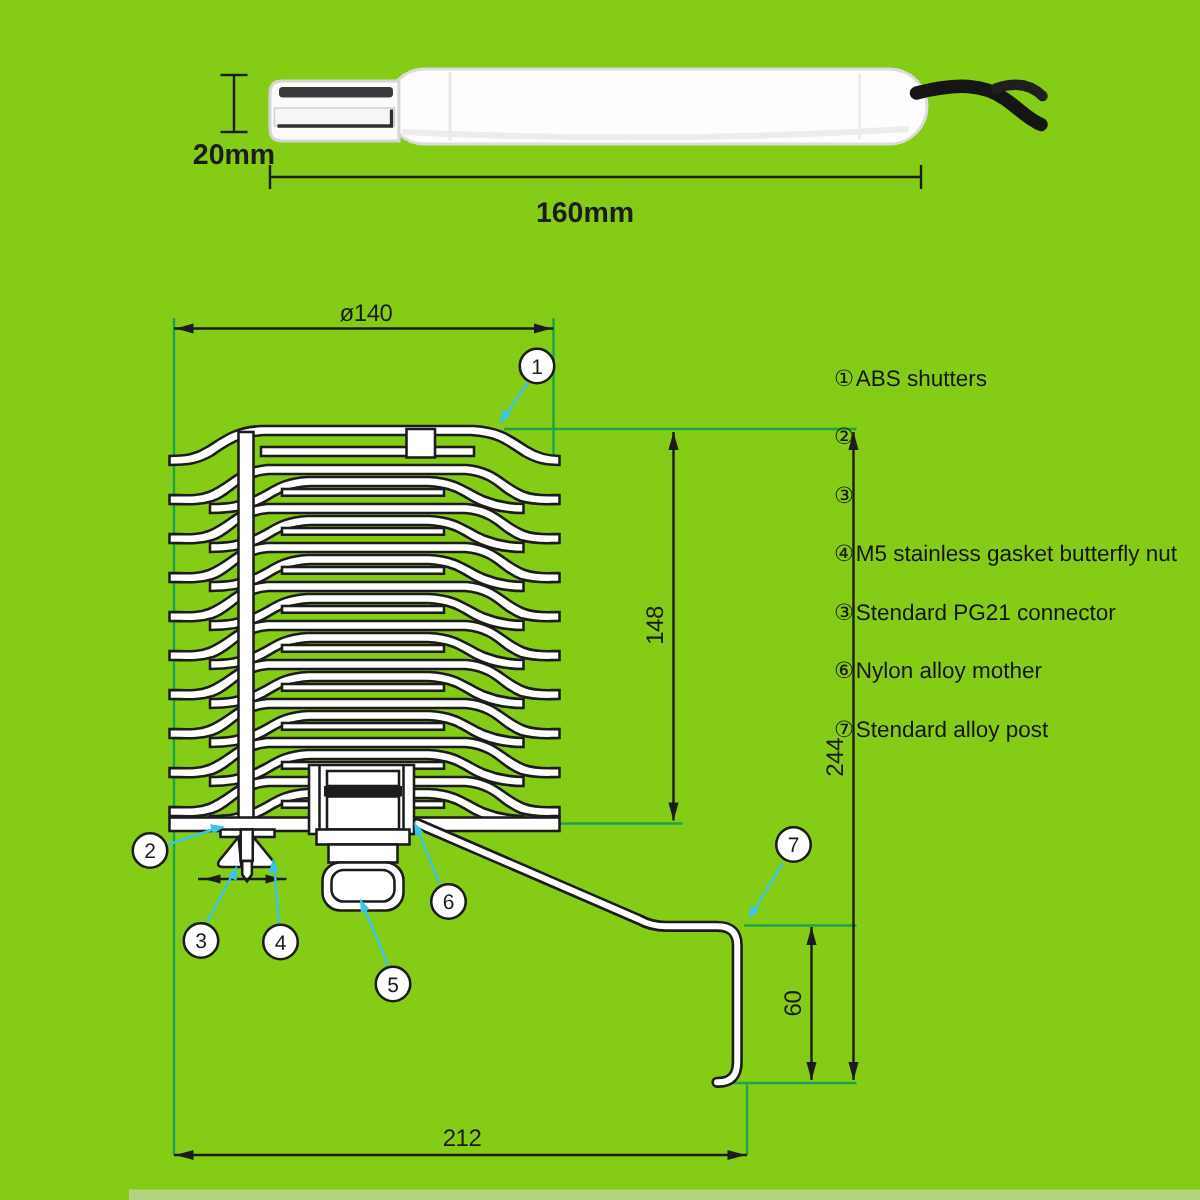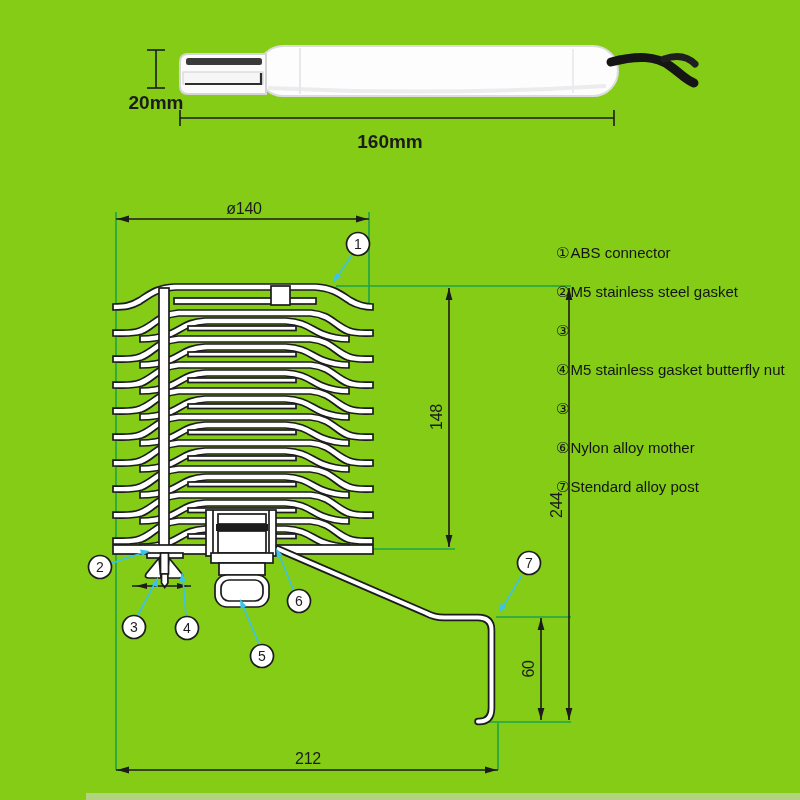--- a/index.html
+++ b/index.html
@@ -212,35 +212,35 @@
   <g>
     <circle class="ln fw" cx="501" cy="563" r="11.5" stroke-width="2"></circle>
     <text class="callout-num" x="501" y="568" text-anchor="middle">7</text>
   </g>
 </svg>
 
 
 <div class="parts-list">
   <div class="parts-item">
     <span class="num">①</span>
-    <span class="lbl">ABS connector</span>
+    <span class="lbl">ABS shutters</span>
   </div>
   <div class="parts-item">
     <span class="num">②</span>
-    <span class="lbl">M5 stainless steel gasket</span>
   </div>
   <div class="parts-item">
     <span class="num">③</span>
   </div>
   <div class="parts-item">
     <span class="num">④</span>
     <span class="lbl">M5 stainless gasket butterfly nut</span>
   </div>
   <div class="parts-item">
     <span class="num">③</span>
+    <span class="lbl">Stendard PG21 connector</span>
   </div>
   <div class="parts-item">
     <span class="num">⑥</span>
     <span class="lbl">Nylon alloy mother</span>
   </div>
   <div class="parts-item">
     <span class="num">⑦</span>
     <span class="lbl">Stendard alloy post</span>
   </div>
 </div>

